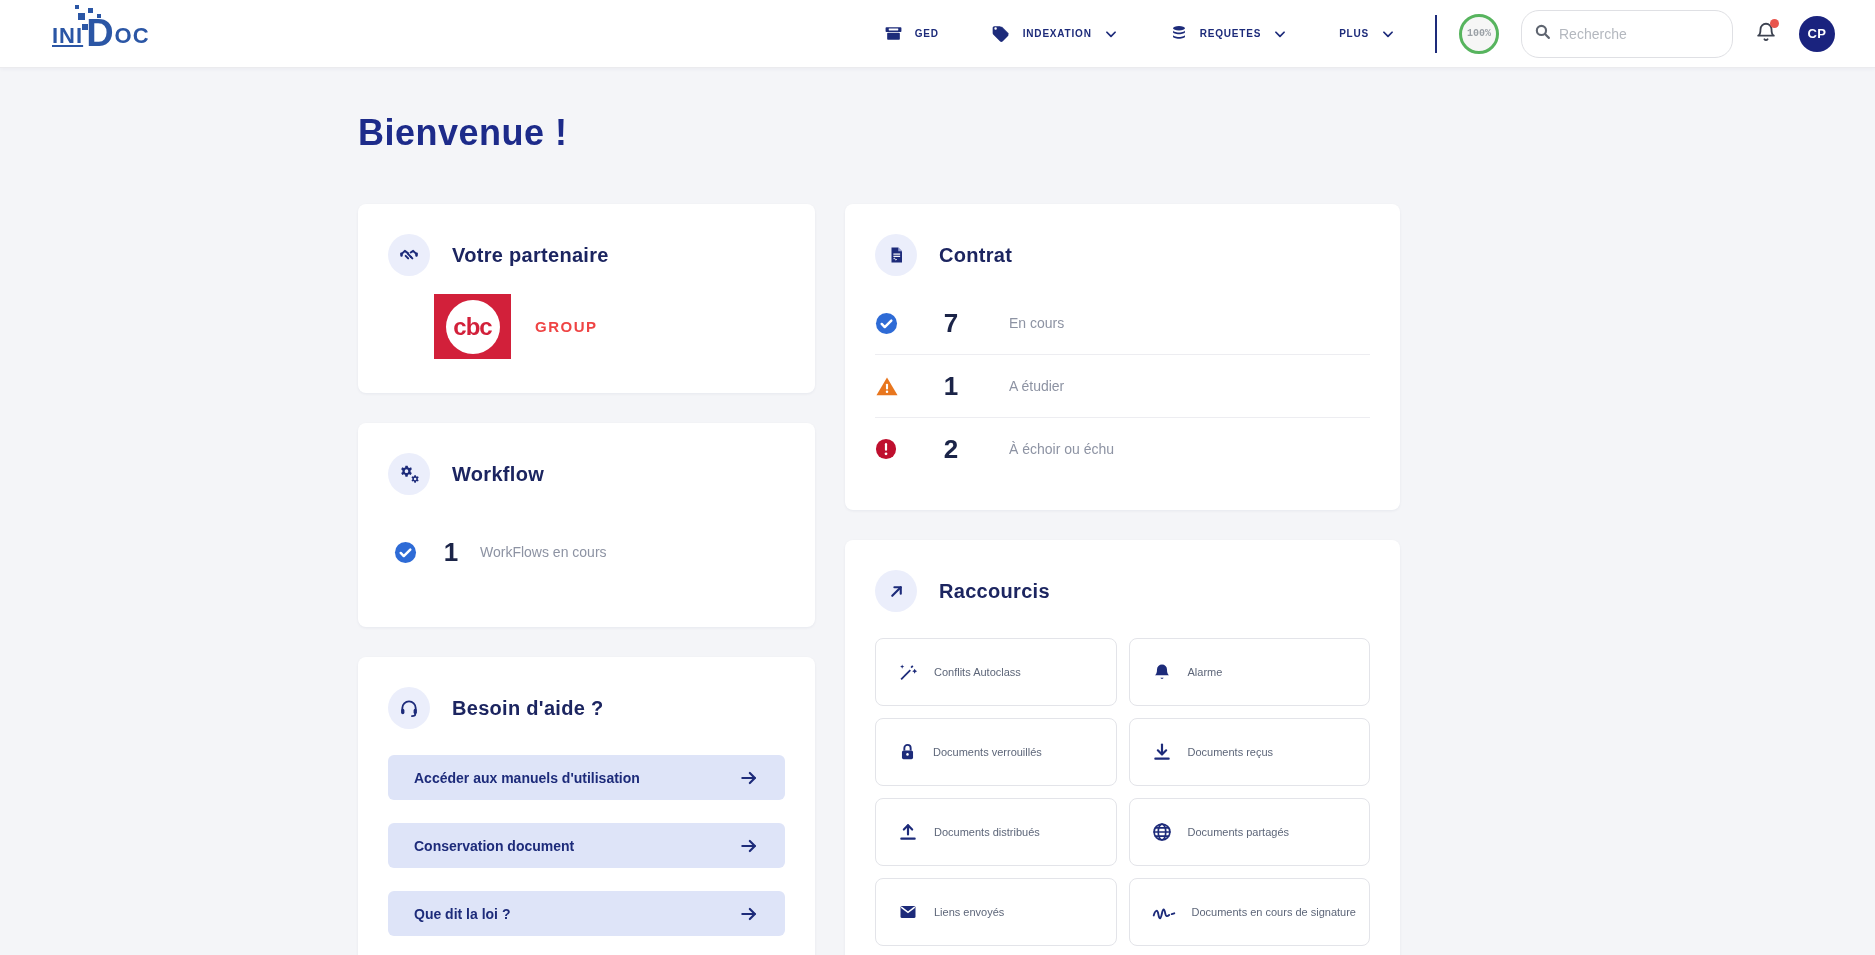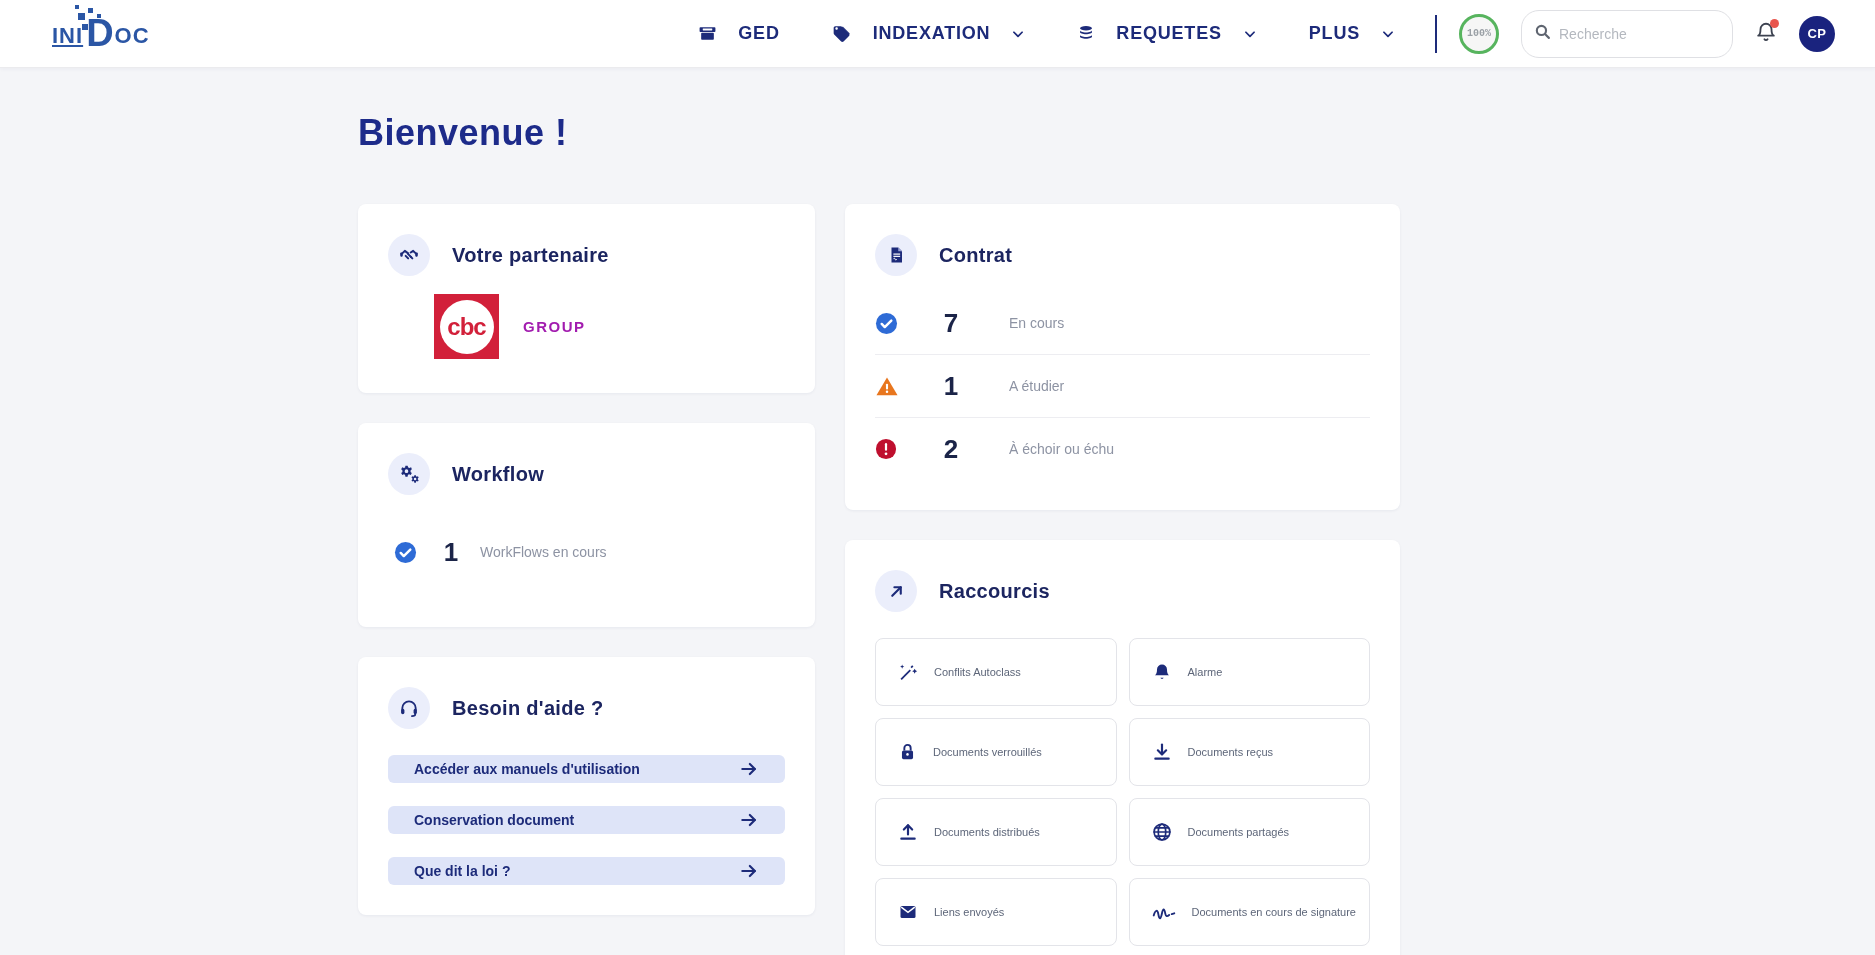--- a/index.html
+++ b/index.html
@@ -20,22 +20,22 @@
   .logo-d-wrap { position:relative; margin:0 1px 0 3px; }
   .logo-d { font-size:38px; font-weight:bold; color:#2b56a5; line-height:.85; }
   .px { position:absolute; background:#2b56a5; }
   .px1 { width:7px; height:7px; left:-8px; top:-4px; }
   .px2 { width:5px; height:5px; left:2px; top:-9px; }
   .px3 { width:4px; height:4px; left:11px; top:-3px; }
   .px4 { width:6px; height:6px; left:-4px; top:7px; }
   .px5 { width:4px; height:4px; left:-11px; top:-12px; }
   .logo-oc { font-size:22px; font-weight:bold; color:#2b56a5; letter-spacing:1px; line-height:1; padding-bottom:3px; text-transform:uppercase;}
   .nav { display:flex; align-items:center; gap:52px; margin-left:auto; }
-  .nav-item { display:flex; align-items:center; gap:21px; cursor:pointer;
-    font-size:18px; font-weight:bold; letter-spacing:.8px; color:#1d2b7a; }
+  .nav-item { display:flex; align-items:center; gap:12px; cursor:pointer;
+    font-size:10px; font-weight:bold; letter-spacing:.8px; color:#1d2b7a; }
   .nav-item svg { display:block; }
   .hdr-right { display:flex; align-items:center; margin-left:40px; gap:22px; }
   .vdivider { width:2px; height:38px; background:#1d2b7a; }
   .quota {
     width:40px; height:40px; border-radius:50%; border:3px solid #57b45e;
     background:#f6f6f6; display:flex; align-items:center; justify-content:center;
     font-size:10px; font-weight:bold; color:#9aa0a6;font-family:Liberation Mono, monospace;
   }
   .search {
     width:212px; height:48px; border:1px solid #dfe0e4; border-radius:18px;
@@ -63,41 +63,41 @@
     box-shadow:0 1px 3px rgba(25,35,80,.06);
   }
   .card-head { display:flex; align-items:center; gap:22px; }
   .icon-circle {
     width:42px; height:42px; border-radius:50%; background:#ebeefb;
     display:flex; align-items:center; justify-content:center; flex-shrink:0;
   }
   .card-title { font-size:20px; font-weight:bold; color:#1c2560; letter-spacing:.3px; }
   
   .partner-body { display:flex; align-items:center; gap:24px; margin:18px 0 4px 46px; }
-  .cbc-square { width:65px; height:65px; background:#d2203a; display:flex;
+  .cbc-square { width:77px; height:65px; background:#d2203a; display:flex;
     align-items:center; justify-content:center; cursor:pointer; }
   .cbc-circle { width:54px; height:54px; background:#fff; border-radius:50%;
     display:flex; align-items:center; justify-content:center; }
   .cbc-text { color:#d2203a; font-size:24px; font-weight:bold; letter-spacing:-1px; }
-  .cbc-group { color:#a21caf; font-size:15px; font-weight:bold; letter-spacing:1.5px; }
+  .cbc-group { color:#ef4444; font-size:15px; font-weight:bold; letter-spacing:1.5px; }
   
   .stat-row { display:flex; align-items:center; min-height:62px; }
   .stat-row .sicon { width:26px; display:flex; }
   .stat-count { font-size:26px; font-weight:600; color:#1b2448; width:44px;
     text-align:center; margin-left:28px; }
   .stat-label { font-size:14px; color:#8d93a3; margin-left:36px; }
   .rule { height:1px; background:#ededf1; }
   .wf-row { display:flex; align-items:center; margin:26px 0 14px 6px; }
   .wf-row .stat-count { margin-left:16px; width:30px; }
   .wf-row .stat-label { margin-left:14px; }
   .contract-rows { margin-top:16px; }
   
   .help-links { display:flex; flex-direction:column; gap:23px; margin-top:26px; }
   .help-btn {
-    background:#dee4f8; border:none; border-radius:6px; height:28px; width:100%;
+    background:#dee4f8; border:none; border-radius:6px; height:45px; width:100%;
     display:flex; align-items:center; justify-content:space-between;
     padding:0 26px; cursor:pointer; font-family:"Liberation Sans",sans-serif;
   }
   .help-btn span { font-size:14px; font-weight:bold; color:#1d2b7a; }
   
   .tiles { display:grid; grid-template-columns:1fr 1fr; gap:12px; margin-top:26px; }
   .tile {
     border:1px solid #e3e4e9; border-radius:8px; min-height:68px; background:#fff;
     display:flex; align-items:center; gap:16px; padding:10px 10px 10px 22px;
     cursor:pointer;

